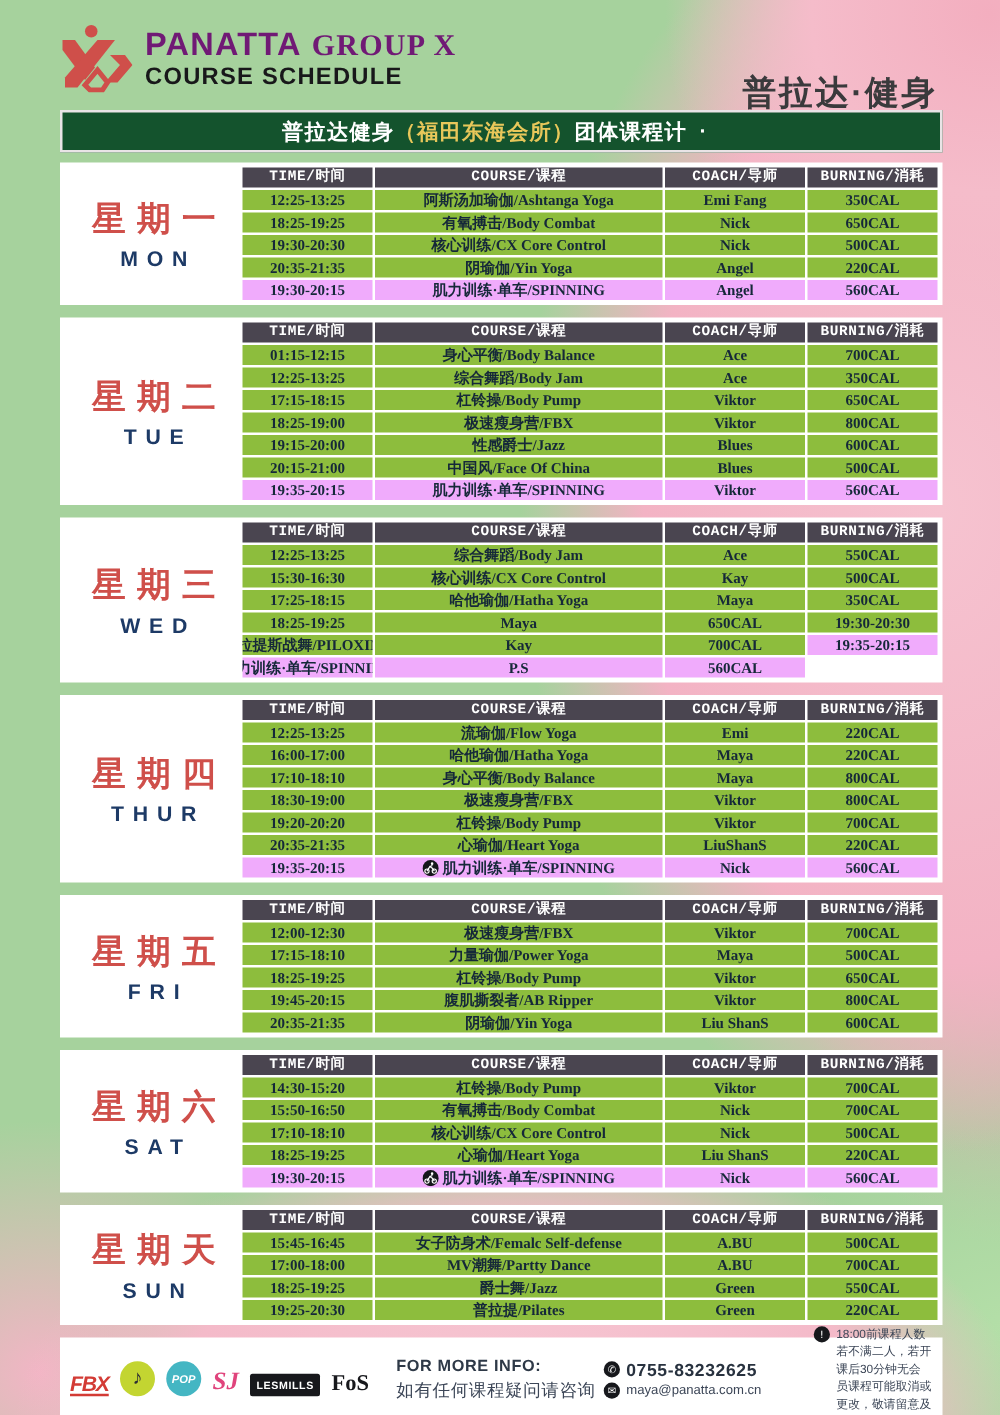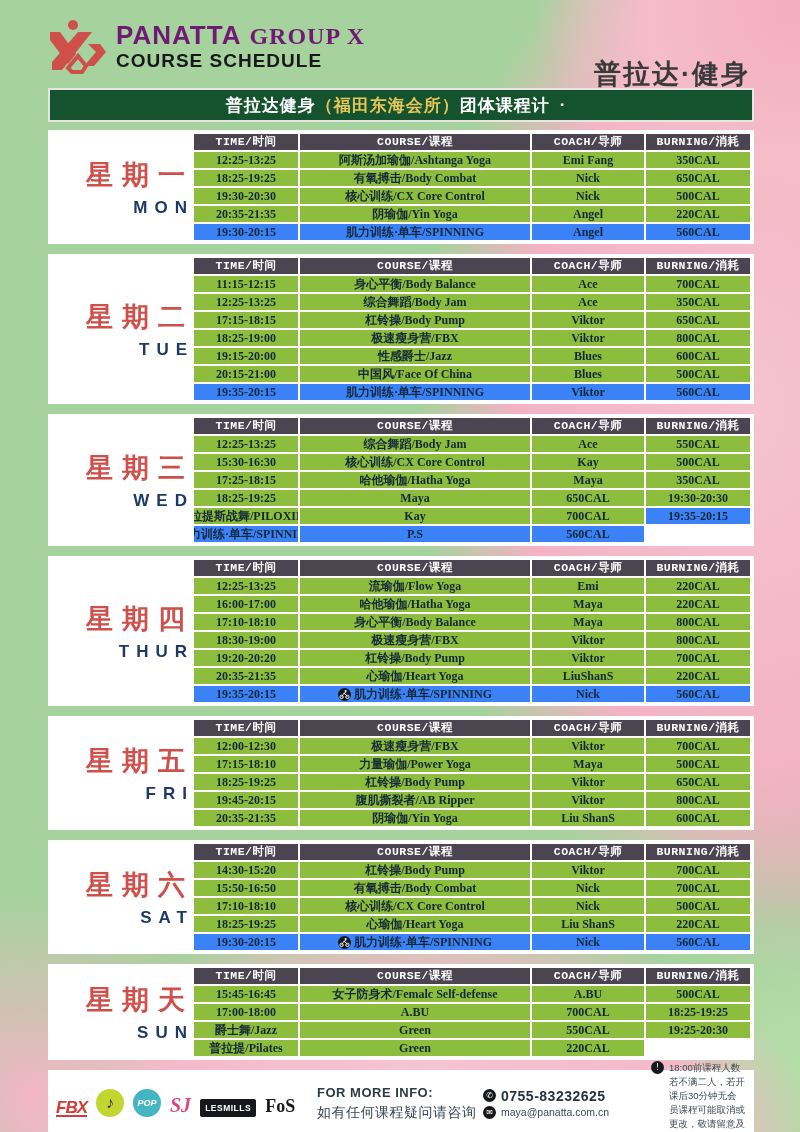--- a/index.html
+++ b/index.html
@@ -31,34 +31,34 @@
   .banner{
     height:30px;background:#14532d;border:2px solid #e9e4e6;
     display:flex;align-items:center;justify-content:center;
     color:#fff;font-size:17px;font-weight:bold;letter-spacing:1px;
   }
   .banner .gold{color:#e8c75a;}
   .banner .sep{margin:0 10px;}
 
   
   .card{background:#ffffff;padding:4px;display:flex;margin-bottom:10px;}
-  .day-col{width:142px;display:flex;flex-direction:column;justify-content:center;align-items:flex-end;}
+  .day-col{width:142px;display:flex;flex-direction:column;justify-content:center;align-items:center;}
   .day-cn{font-size:27px;font-weight:bold;color:#cf4f4a;letter-spacing:9px;padding-left:9px;}
   .day-en{font-size:17px;font-weight:bold;color:#1d3a66;letter-spacing:7px;padding-left:7px;margin-top:5px;}
   .grid{flex:1;display:grid;grid-template-columns:104px 1fr 112px 104px;gap:2px;align-content:start;}
   .cell{
     height:16px;line-height:16px;text-align:center;background:#8dbd3d;
     font-family:"Liberation Serif",serif;font-weight:bold;font-size:12px;color:#152839;
     white-space:nowrap;overflow:hidden;display:flex;align-items:center;justify-content:center;gap:3px;
   }
   .hcell{
     background:#4a4550;color:#fff;font-family:Liberation Mono, monospace;
     font-size:11.5px;font-weight:bold;letter-spacing:0.5px;
   }
-  .hl{background:#3b82f6;}
+  .hl{background:#f0abfc;}
   .spin-icon{display:inline-flex;width:13px;height:13px;flex:0 0 13px;}
   .spin-icon svg{width:13px;height:13px;}
 
   
   .footer{background:#fff;height:62px;display:flex;align-items:center;padding:2px 8px;margin-top:0;}
   .logos{display:flex;align-items:flex-end;gap:9px;width:255px;}
   .lg{display:flex;align-items:center;justify-content:center;font-weight:bold;}
   .lg-fbx{color:#d33b35;font-style:italic;font-size:17px;letter-spacing:-1px;border-bottom:2px solid #d33b35;line-height:15px;}
   .lg-dancer{width:28px;height:28px;border-radius:50%;background:#c3d531;color:#2c2c34;font-size:16px;}
   .lg-pop{width:28px;height:28px;border-radius:50%;background:#44b6c3;color:#fff;font-size:9px;font-style:italic;}
@@ -148,21 +148,21 @@
   <section class="card">
     <div class="day-col">
       <div class="day-cn">星期二</div>
       <div class="day-en">TUE</div>
     </div>
     <div class="grid">
           <div class="cell hcell">TIME/时间</div>
           <div class="cell hcell">COURSE/课程</div>
           <div class="cell hcell">COACH/导师</div>
           <div class="cell hcell">BURNING/消耗</div>
-          <div class="cell c-time">11:15-12:15</div>
+          <div class="cell c-time">01:15-12:15</div>
           <div class="cell c-course">身心平衡/Body Balance</div>
           <div class="cell c-coach">Ace</div>
           <div class="cell c-burn">700CAL</div>
           <div class="cell c-time">12:25-13:25</div>
           <div class="cell c-course">综合舞蹈/Body Jam</div>
           <div class="cell c-coach">Ace</div>
           <div class="cell c-burn">350CAL</div>
           <div class="cell c-time">17:15-18:15</div>
           <div class="cell c-course">杠铃操/Body Pump</div>
           <div class="cell c-coach">Viktor</div>
@@ -365,20 +365,21 @@
     <div class="grid">
           <div class="cell hcell">TIME/时间</div>
           <div class="cell hcell">COURSE/课程</div>
           <div class="cell hcell">COACH/导师</div>
           <div class="cell hcell">BURNING/消耗</div>
           <div class="cell c-time">15:45-16:45</div>
           <div class="cell c-course">女子防身术/Femalc Self-defense</div>
           <div class="cell c-coach">A.BU</div>
           <div class="cell c-burn">500CAL</div>
           <div class="cell c-time">17:00-18:00</div>
+          <div class="cell c-course">MV潮舞/Partty Dance</div>
           <div class="cell c-coach">A.BU</div>
           <div class="cell c-burn">700CAL</div>
           <div class="cell c-time">18:25-19:25</div>
           <div class="cell c-course">爵士舞/Jazz</div>
           <div class="cell c-coach">Green</div>
           <div class="cell c-burn">550CAL</div>
           <div class="cell c-time">19:25-20:30</div>
           <div class="cell c-course">普拉提/Pilates</div>
           <div class="cell c-coach">Green</div>
           <div class="cell c-burn">220CAL</div>

